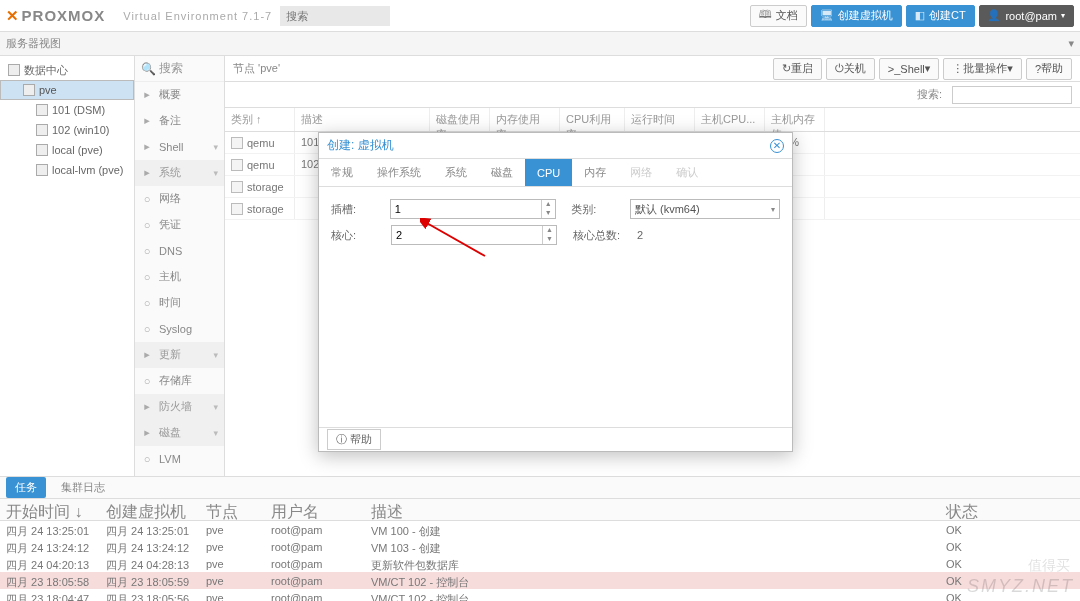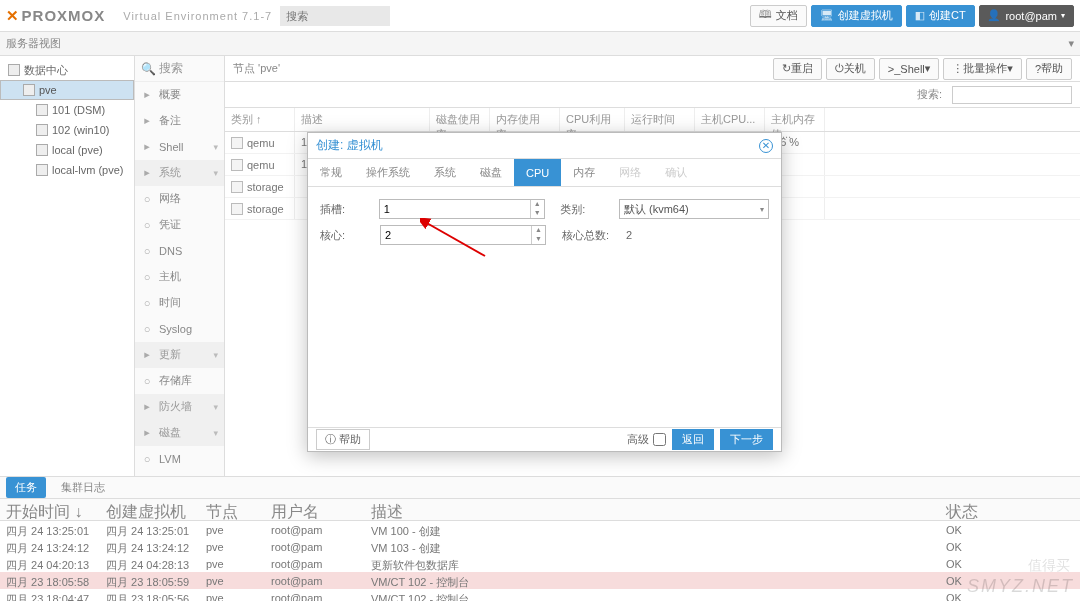--- a/index.html
+++ b/index.html
@@ -36,21 +36,21 @@
 .toolbar2{height:26px;border-bottom:1px solid #ddd;display:flex;align-items:center;justify-content:flex-end;padding:0 8px;gap:10px;font-size:11px;color:#888}
 .toolbar2 input{border:1px solid #ccc;height:18px;width:120px;padding:0 4px}
 .grid{flex:1;position:relative}
 .ghead{display:flex;height:24px;border-bottom:1px solid #ddd;color:#999;font-size:11px}
 .ghead>div,.grow>div{padding:4px 6px;border-right:1px solid #eee}
 .c1{width:70px}.c2{width:135px}.c3{width:60px}.c4{width:70px}.c5{width:65px}.c6{width:70px}.c7{width:70px}.c8{width:60px}
 .grow{display:flex;height:22px;border-bottom:1px solid #f2f2f2;font-size:11px;color:#777}
 .grow .c1{display:flex;align-items:center;gap:4px}
 .type-ico{width:12px;height:12px;border:1px solid #bbb;background:#f4f4f4;display:inline-block}
 .modal-mask{position:absolute;inset:0;background:rgba(255,255,255,0)}
-.modal{position:absolute;left:307px;top:132px;width:475px;background:#fff;border:1px solid #bbb;box-shadow:0 4px 18px rgba(0,0,0,.25)}
+.modal{position:absolute;left:318px;top:132px;width:475px;background:#fff;border:1px solid #bbb;box-shadow:0 4px 18px rgba(0,0,0,.25)}
 .modal-head{height:26px;display:flex;align-items:center;padding:0 8px;border-bottom:1px solid #ddd}
 .modal-head .title{color:#3892d4;font-size:12px}
 .modal-head .close{margin-left:auto;color:#3892d4;border:1px solid #3892d4;border-radius:50%;width:14px;height:14px;display:flex;align-items:center;justify-content:center;font-size:10px;cursor:pointer}
 .tabs{display:flex;height:28px;border-bottom:1px solid #ddd}
 .tab{padding:0 12px;display:flex;align-items:center;font-size:11px;color:#888;cursor:pointer}
 .tab.active{background:#3892d4;color:#fff}
 .tab.disabled{color:#ccc}
 .modal-body{padding:10px 12px 4px;min-height:240px}
 .form-row{display:flex;align-items:center;height:24px;margin-bottom:2px;font-size:11px;color:#666}
 .form-row label{width:60px}
@@ -321,28 +321,20 @@
             <span>▼</span>
           </div>
         </div>
       <div class="gap"></div>
       <label class="lab2">核心总数:</label>
       <span class="val">2</span>
     </div>
   </div>
   <div class="modal-foot">
     <span class="help">ⓘ <span>帮助</span></span>
-    <div class="right">
-      <label class="adv">
-          <span>高级</span>
-          <input type="checkbox" style="">
-        </label>
-      <button class="nbtn">返回</button>
-      <button class="nbtn">下一步</button>
-    </div>
   </div>
 </div>
 
 <svg class="arrow">
     <defs>
       <marker id="ah" markerWidth="8" markerHeight="8" refX="2" refY="3" orient="auto">
         <path d="M0,0 L0,6 L7,3 z" fill="#d00"></path>
       </marker>
     </defs>
     <line x1="65" y1="38" x2="5" y2="4" stroke="#d00" stroke-width="2" marker-end="url(#ah)"></line>

